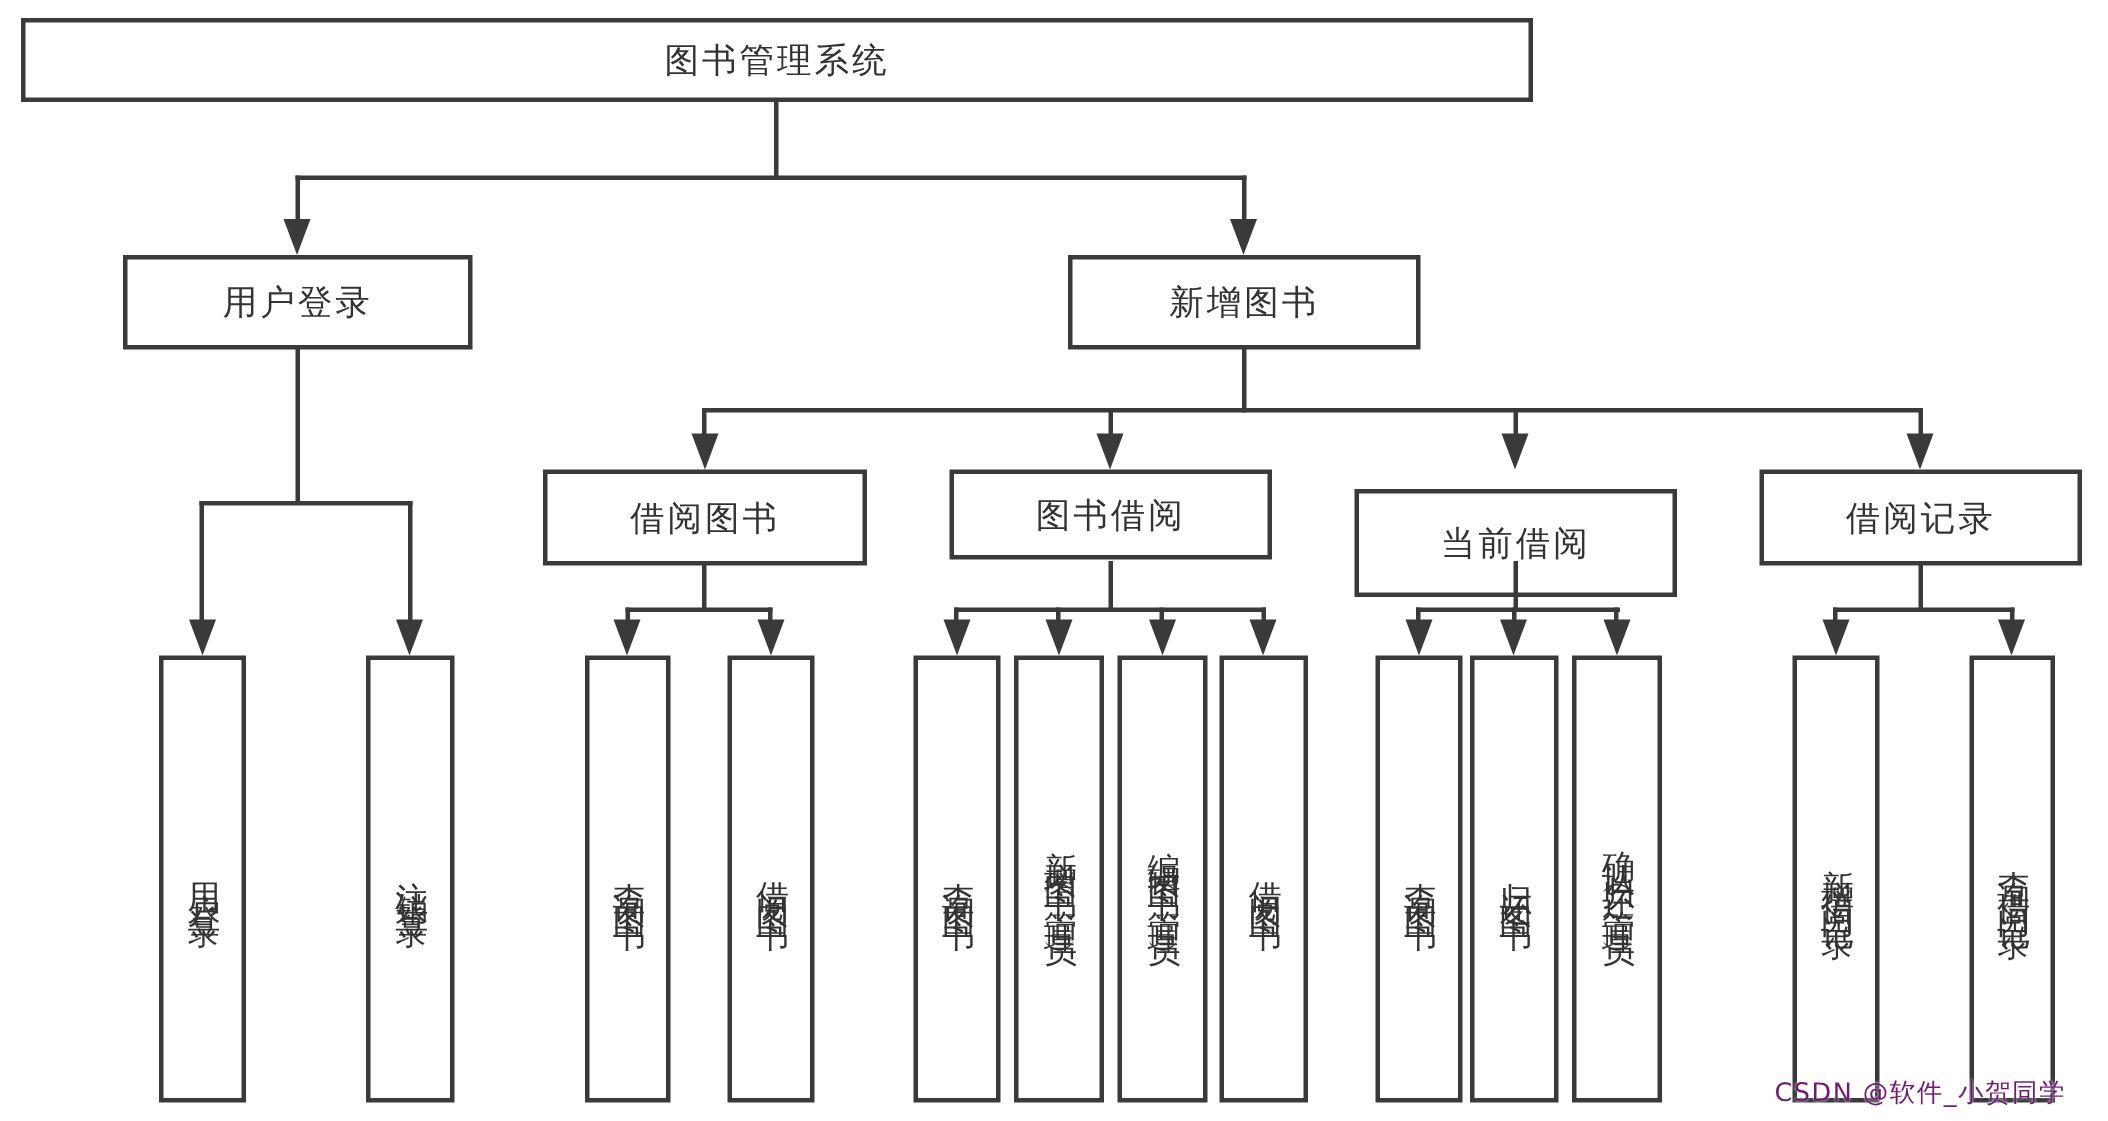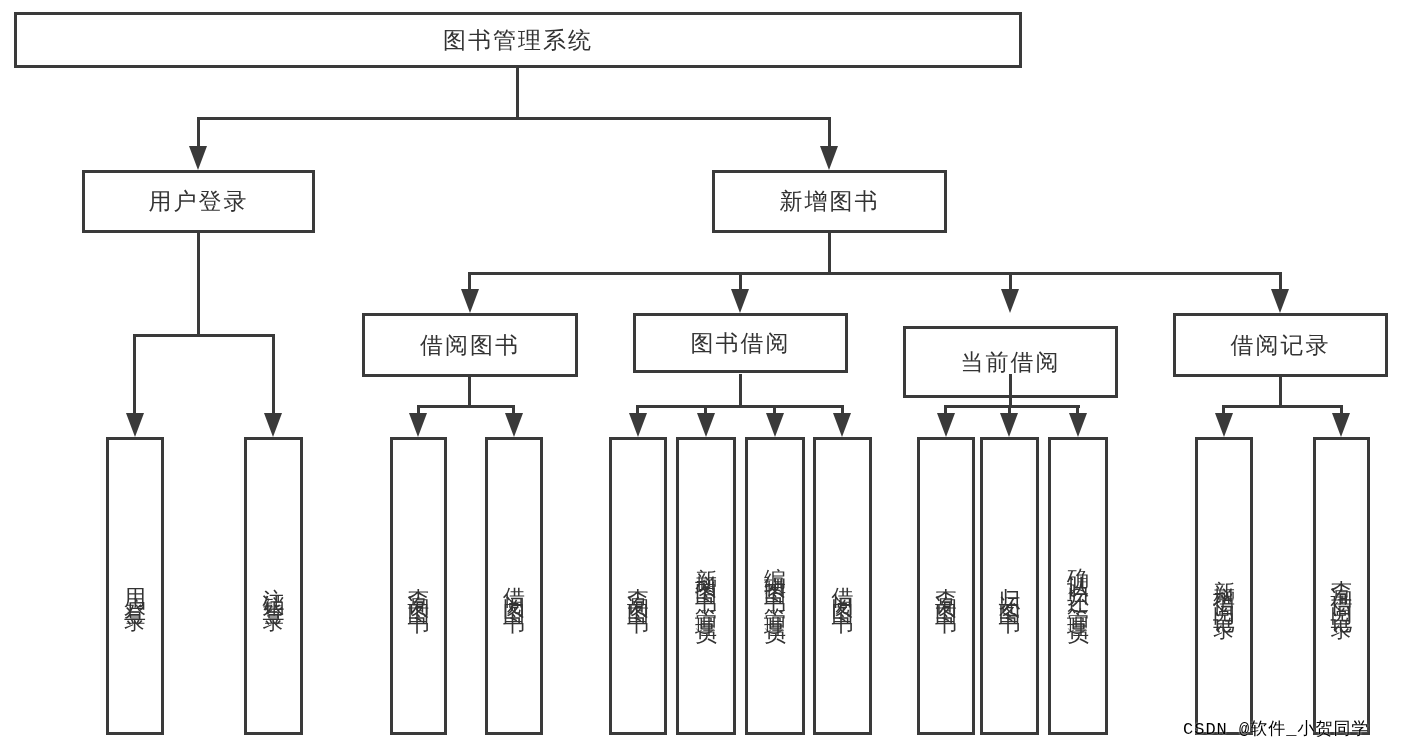--- a/index.html
+++ b/index.html
@@ -35,25 +35,24 @@
     width:0;height:0;
     border-left:9px solid transparent;
     border-right:9px solid transparent;
     border-top:24px solid #3a3a3a;
   }
   .watermark{
     position:absolute;
     left:1183px;top:717px;
     font-size:17px;
     letter-spacing:1px;
-    color:#000000;
+    color:#701a75;
     text-shadow:0 0 2px #ffffff;
     white-space:nowrap;
     z-index:5;
-    font-family:Liberation Mono, monospace;
   }
 </style>
 </head>
 <body>
 
 <div class="canvas">
 
   <div class="box hbox" style="left:14px;top:12px;width:1008px;height:56px;">图书管理系统</div>
 
   <div class="vline" style="left:516px;top:66px;height:52px;"></div>

